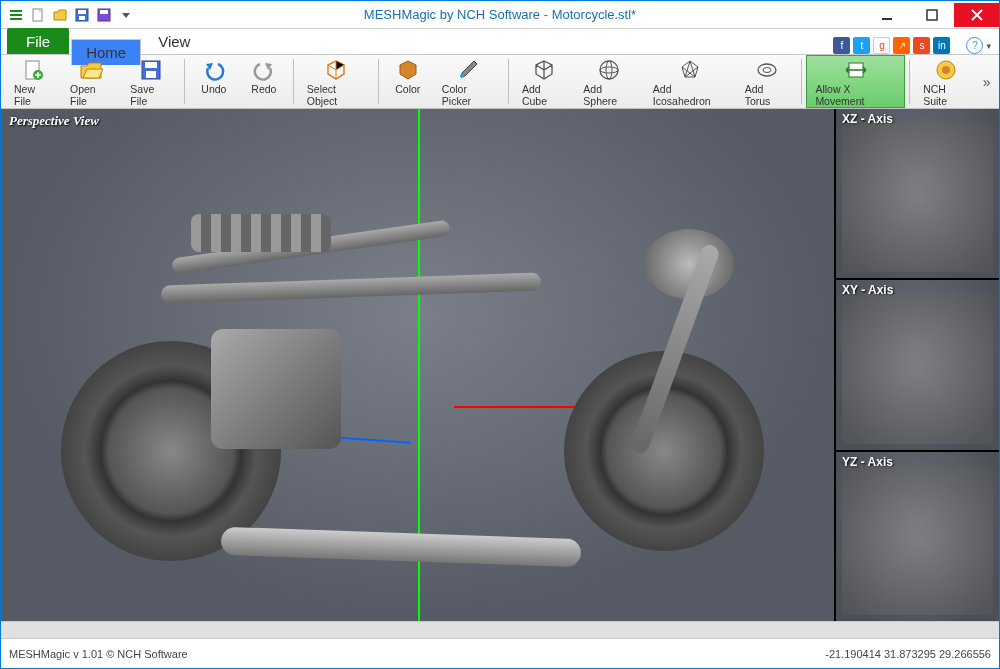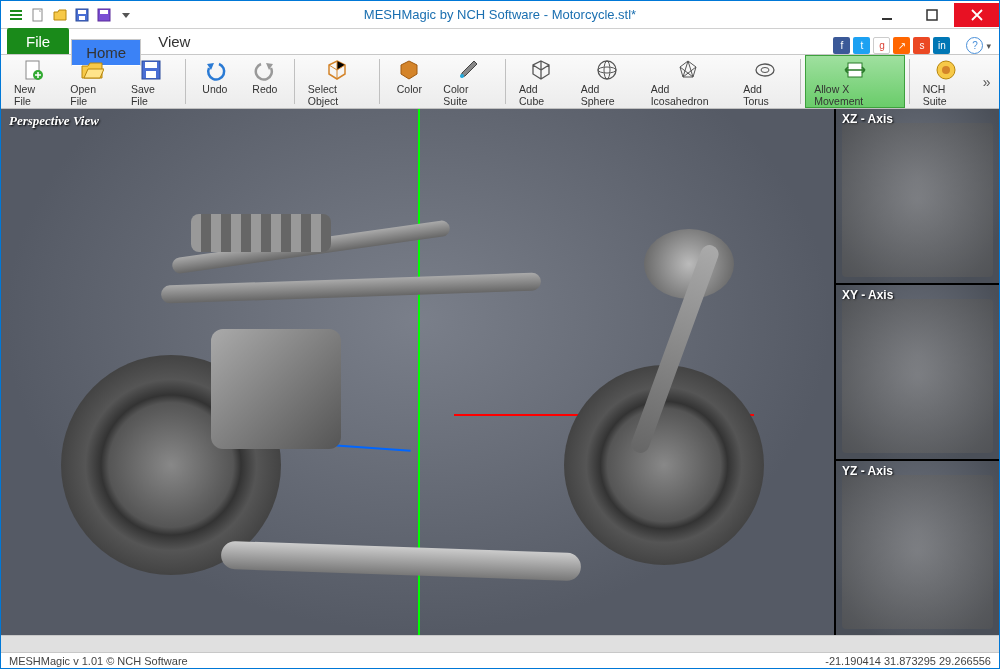--- a/index.html
+++ b/index.html
@@ -51,21 +51,21 @@
 .axis-red { height:2px; width:300px; right:80px; top:58%; background:#f00; }
 .axis-blue { height:2px; width:280px; left:130px; top:63%; background:#06f; transform:rotate(4deg); }
 
 .side-content { position:absolute; inset:14px 6px 6px 6px; background: radial-gradient(circle,#888,#555); border-radius:4px; opacity:0.6; }
 
 
 .hscroll { height:17px; background:#f0f0f0; border-top:1px solid #c8c8c8; position:relative; }
 .hscroll .thumb { position:absolute; left:0; top:0; bottom:0; width:100%; background:#e0e0e0; }
 
 
-.statusbar { height:16px; background:#fff; border-top:1px solid #c8c8c8; display:flex; align-items:center; font-size:11px; color:#444; padding:0 8px; }
+.statusbar { height:30px; background:#fff; border-top:1px solid #c8c8c8; display:flex; align-items:center; font-size:11px; color:#444; padding:0 8px; }
 .statusbar .coords { margin-left:auto; }
 
 svg { display:block; }
 </style>
 </head>
 <body>
 
 <div class="titlebar">
   <div class="qat">
     <div class="qbtn">
@@ -210,21 +210,21 @@
       </div>
     <span>Color</span>
   </div>
   <div class="tbtn">
     <div class="ticon">
         <svg width="24" height="24">
           <path d="M18 3 L21 6 L9 18 L5 19 L6 15 Z" fill="#888" stroke="#444"></path>
           <circle cx="6" cy="18" r="2" fill="#2ad"></circle>
         </svg>
       </div>
-    <span>Color Suite</span>
+    <span>Color Picker</span>
   </div>
   <div class="tsep"></div>
   <div class="tbtn">
     <div class="ticon">
         <svg width="24" height="24">
           <path d="M12 3 L20 7 L20 16 L12 21 L4 16 L4 7 Z M12 3 L12 12 L20 7 M12 12 L4 7 M12 12 L12 21" fill="none" stroke="#555" stroke-width="1.3"></path>
         </svg>
       </div>
     <span>Add Cube</span>
   </div>

